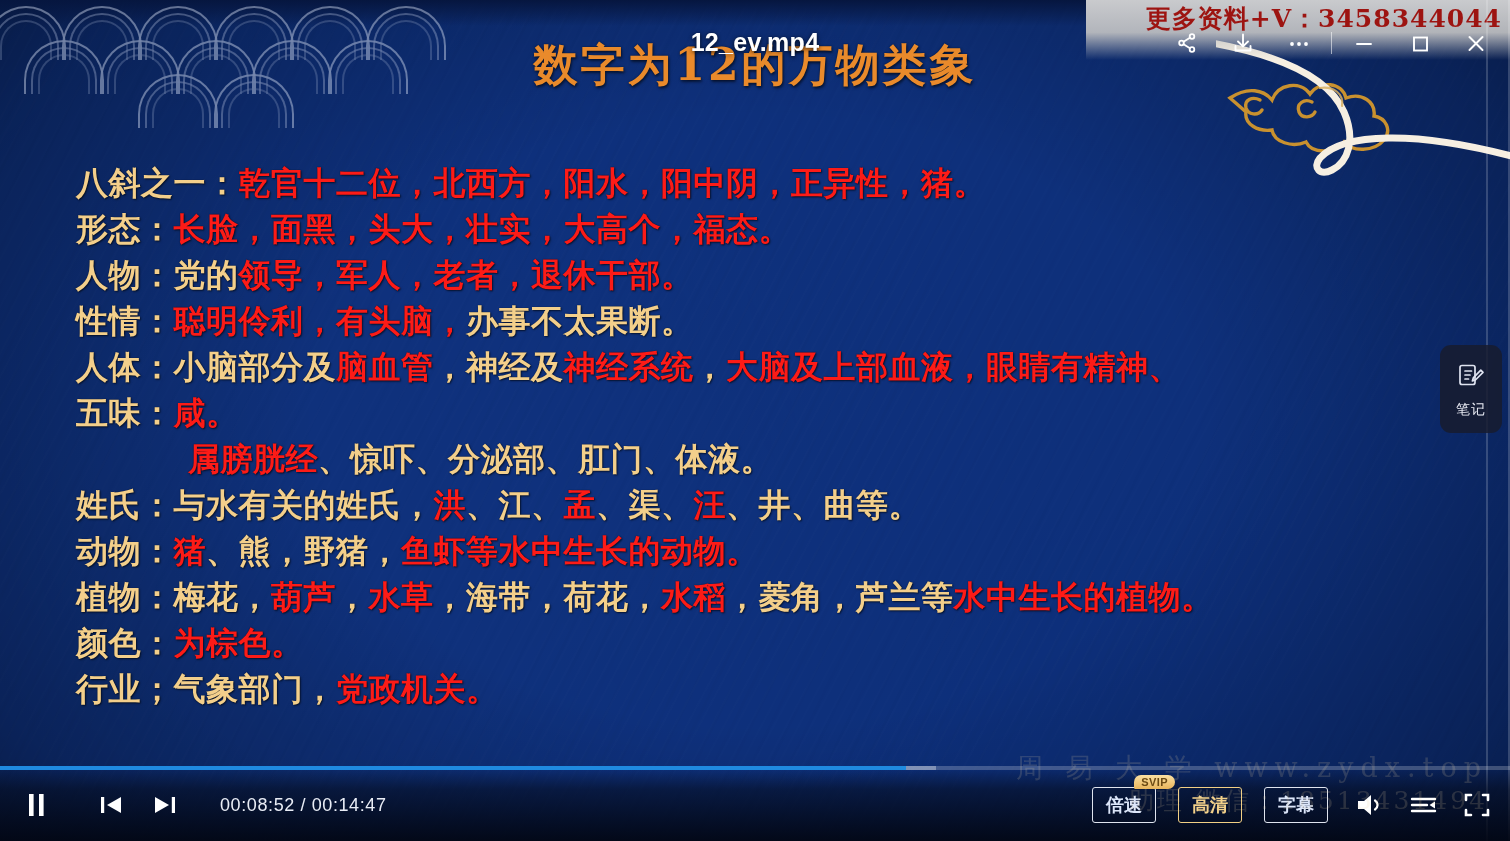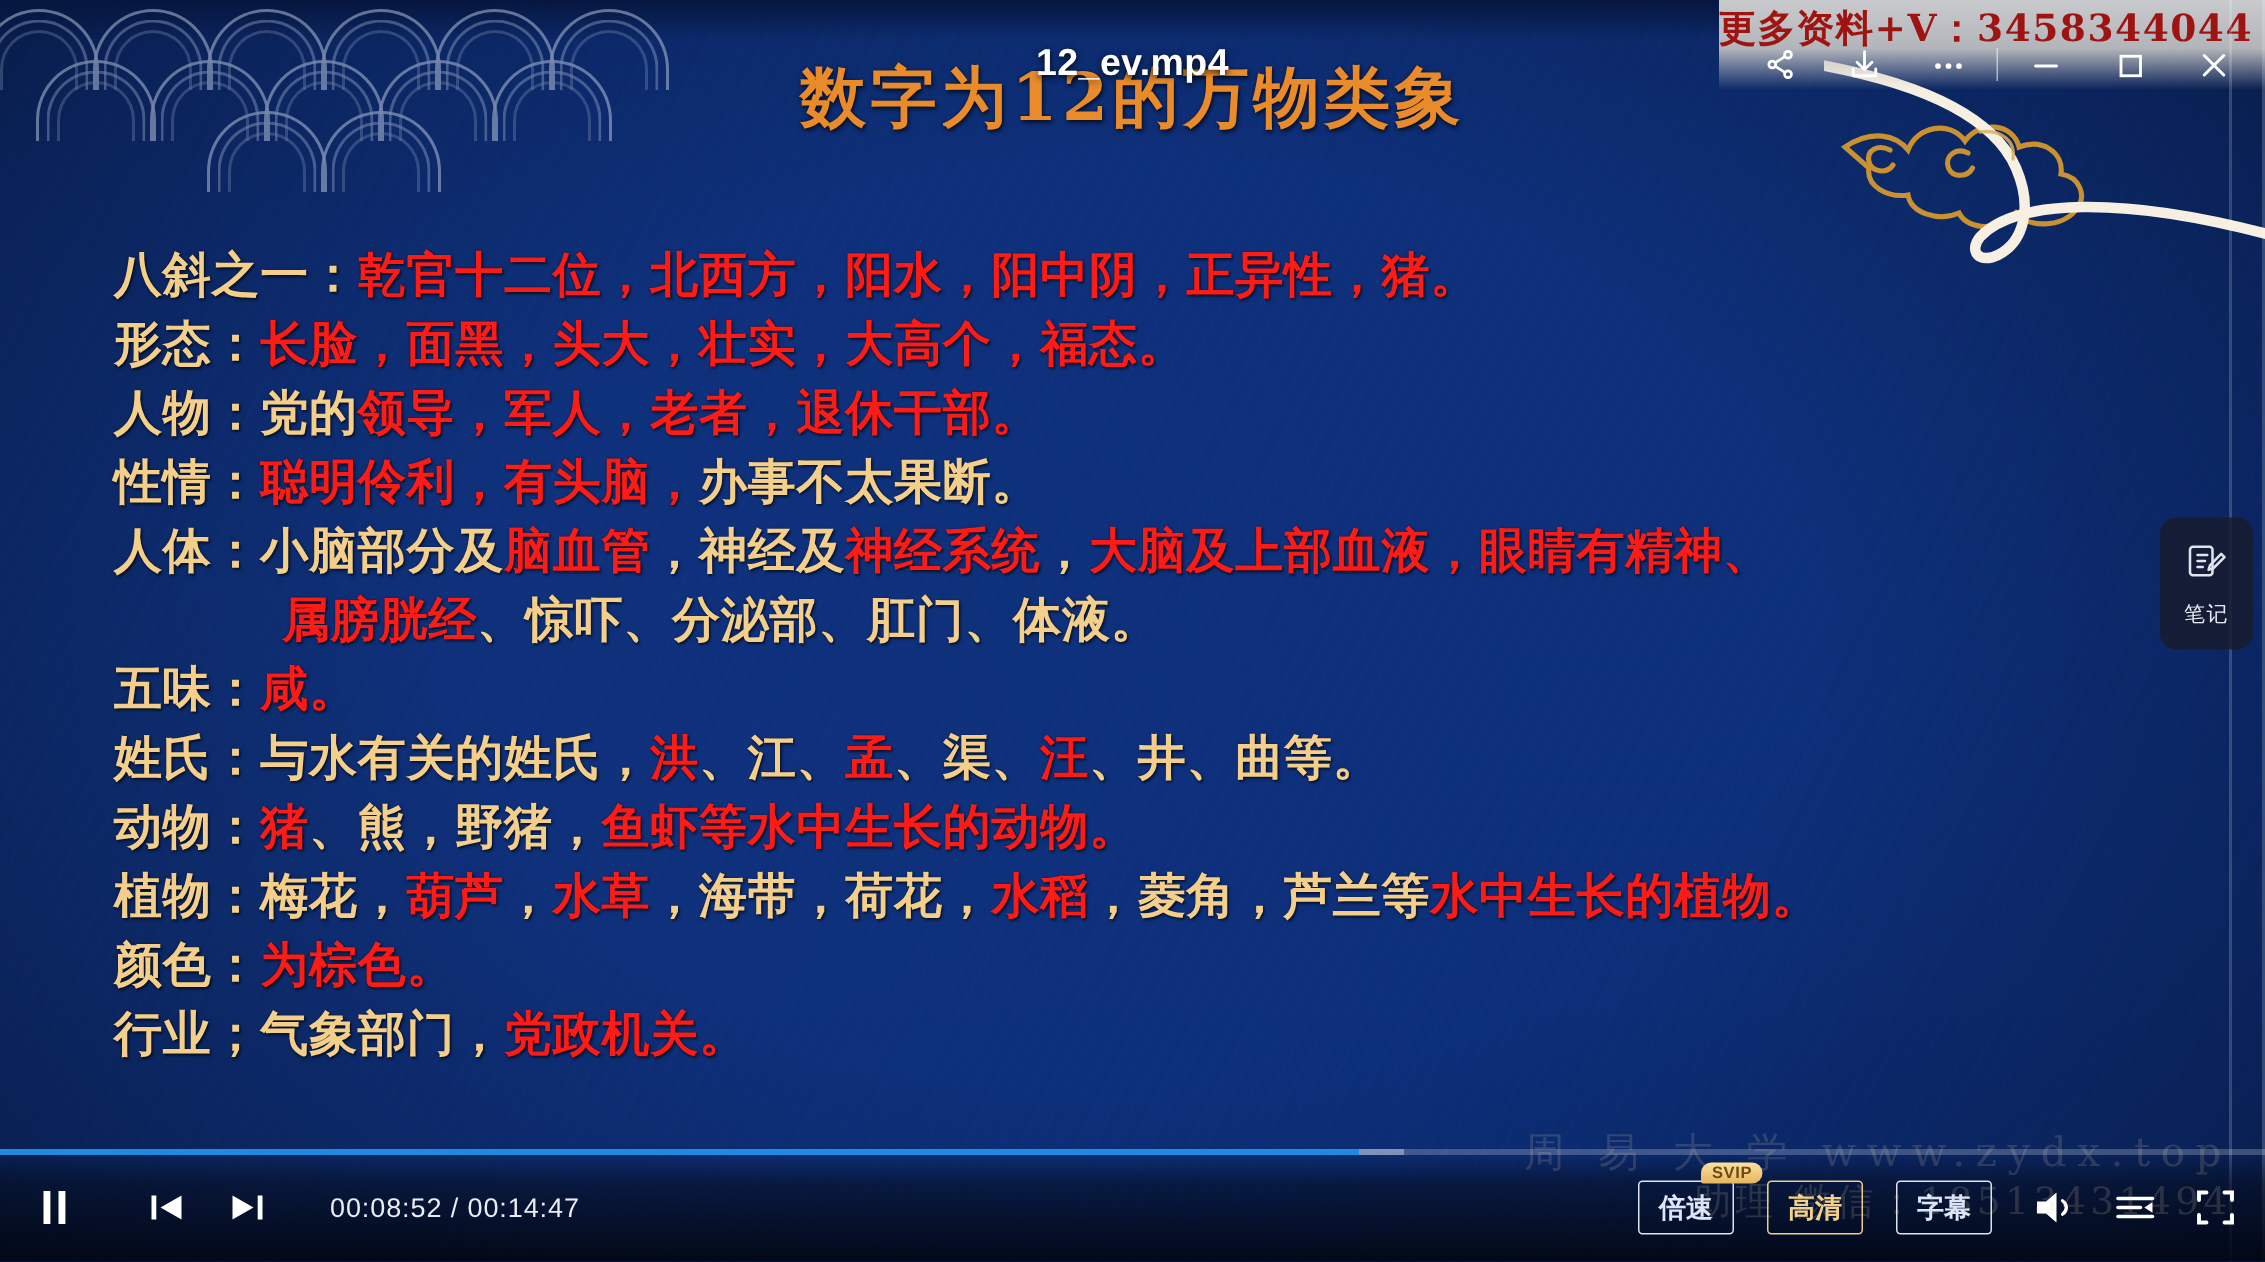--- a/index.html
+++ b/index.html
@@ -42,21 +42,21 @@
 
   .body-text{position:absolute;left:76px;top:160px;width:1360px;
     font-family:"DejaVu Serif","Liberation Serif",serif;font-weight:700;font-size:32px;
     line-height:46px;letter-spacing:.5px;}
   .ln{white-space:nowrap;}
   .ln.indent{padding-left:112px;}
   .g{color:#f3cf8b;text-shadow:0 0 1px rgba(0,0,0,.6),1px 1px 2px rgba(0,0,0,.6);}
   .r{color:#fc1b17;text-shadow:0 0 1px rgba(0,0,0,.6),1px 1px 2px rgba(0,0,0,.6);}
 
   
-  .winbar{position:absolute;right:0;top:0;height:60px;width:364px;
+  .winbar{position:absolute;right:0;top:0;height:60px;width:424px;
     background:linear-gradient(180deg,rgba(216,216,216,.93) 0%,rgba(196,196,196,.90) 54%,rgba(168,168,168,.0) 100%);}
   .wm-red{position:absolute;right:8px;top:2px;font-family:"DejaVu Serif","Liberation Serif",serif;
     font-weight:700;font-size:25px;color:#9d1411;letter-spacing:1px;white-space:nowrap;}
   .wb-btns{position:absolute;right:6px;top:26px;display:flex;align-items:center;gap:0;}
   .wb{width:56px;height:34px;display:flex;align-items:center;justify-content:center;cursor:pointer;}
   .wb svg{display:block;}
   .wb-sep{width:1px;height:22px;background:rgba(255,255,255,.55);margin:0 4px;}
 
   
   .vid-title{position:absolute;left:0;top:28px;width:100%;text-align:center;
@@ -166,22 +166,22 @@
   </div>
 
   <div class="slide-title">数字为12的万物类象</div>
 
   <div class="body-text" id="body-text">
       <div class="ln"><span class="g">八斜之一：</span><span class="r">乾官十二位，北西方，阳水，阳中阴，正异性，猪。</span></div>
       <div class="ln"><span class="g">形态：</span><span class="r">长脸，面黑，头大，壮实，大高个，福态。</span></div>
       <div class="ln"><span class="g">人物：</span><span class="g">党的</span><span class="r">领导，军人，老者，退休干部。</span></div>
       <div class="ln"><span class="g">性情：</span><span class="r">聪明伶利，有头脑，</span><span class="g">办事不太果断。</span></div>
       <div class="ln"><span class="g">人体：</span><span class="g">小脑部分及</span><span class="r">脑血管</span><span class="g">，神经及</span><span class="r">神经系统</span><span class="g">，</span><span class="r">大脑及上部血液，眼睛有精神、</span></div>
+      <div class="ln"><span class="g">五味：</span><span class="r">咸。</span></div>
       <div class="ln indent"><span class="r">属膀胱经</span><span class="g">、惊吓、分泌部、肛门、体液。</span></div>
-      <div class="ln"><span class="g">五味：</span><span class="r">咸。</span></div>
       <div class="ln"><span class="g">姓氏：</span><span class="g">与水有关的姓氏，</span><span class="r">洪</span><span class="g">、江、</span><span class="r">孟</span><span class="g">、渠、</span><span class="r">汪</span><span class="g">、井、曲等。</span></div>
       <div class="ln"><span class="g">动物：</span><span class="r">猪</span><span class="g">、熊，野猪，</span><span class="r">鱼虾等水中生长的动物。</span></div>
       <div class="ln"><span class="g">植物：</span><span class="g">梅花，</span><span class="r">葫芦</span><span class="g">，</span><span class="r">水草</span><span class="g">，海带，荷花，</span><span class="r">水稻</span><span class="g">，菱角，芦兰等</span><span class="r">水中生长的植物。</span></div>
       <div class="ln"><span class="g">颜色：</span><span class="r">为棕色。</span></div>
       <div class="ln"><span class="g">行业；</span><span class="g">气象部门，</span><span class="r">党政机关。</span></div>
     </div>
 
   <div class="winbar">
     <div class="wm-red">更多资料+V：3458344044</div>
     <div class="wb-btns">

